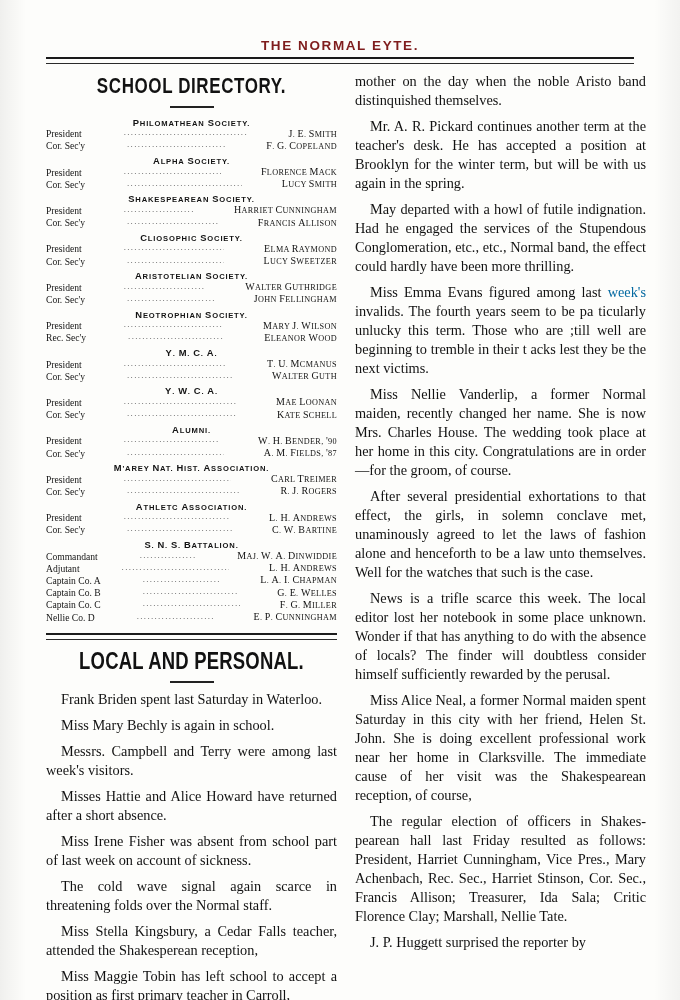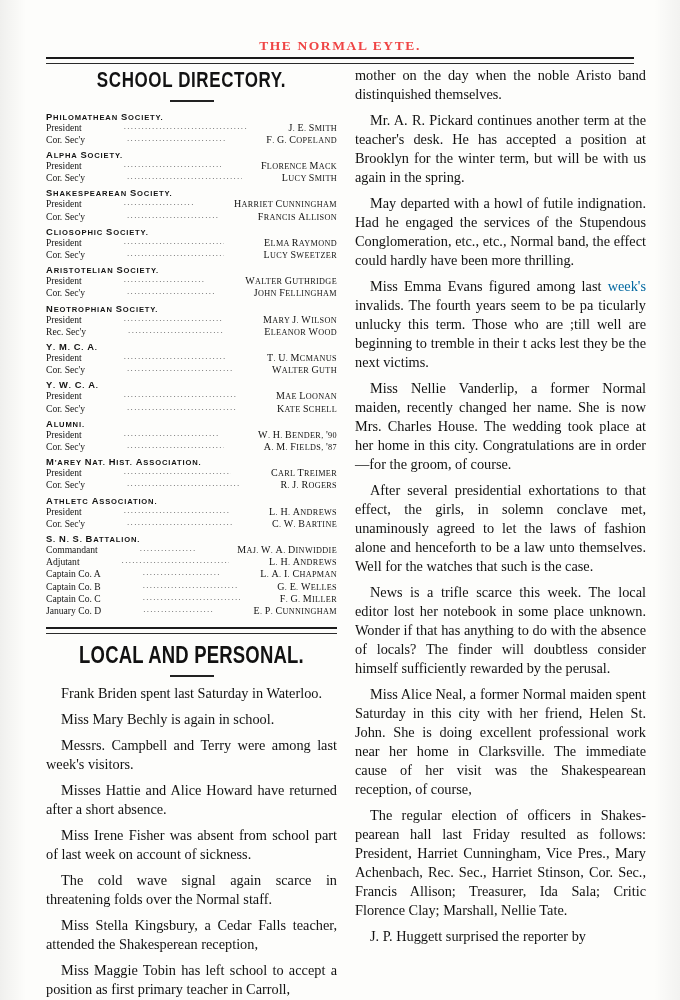--- a/index.html
+++ b/index.html
@@ -19,40 +19,40 @@
     position: absolute;
     inset: 0;
     background: #fdfdfb;
   }
 
   
   .masthead {
     position: absolute;
     top: 38px; left: 0; right: 0;
     text-align: center;
-    font-family: Liberation Serif, serif;
+    font-family: Liberation Sans, sans-serif;
     font-weight: bold;
     font-size: 13.5px;
     letter-spacing: 1.6px;
-    color: #ef4444;
+    color: #7f1d1d;
   }
   .masthead-rule {
     position: absolute;
     top: 57px;
     left: 46px;
     width: 588px;
     height: 4px;
     border-top: 2.2px solid #1a1a1a;
     border-bottom: 1px solid #2a2a2a;
   }
 
   
   .col {
     position: absolute;
-    top: 66px;
+    top: 72px;
     width: 291px;
     height: 920px;
   }
   .col-left  { left: 46px; }
   .col-right { left: 355px; }
 
   
   .sect-title {
     text-align: center;
     font-family: "Liberation Sans", "DejaVu Sans", sans-serif;
@@ -80,32 +80,33 @@
     border-top: 2.4px solid #1c1c1c;
     border-bottom: 1.1px solid #2b2b2b;
   }
 
   
   .dir {
     margin-top: 9px;
   }
   .dir-group { margin-bottom: 2px; }
   .dir-head {
+    text-align: center;
     font-family: "Liberation Sans", "DejaVu Sans", sans-serif;
     font-weight: bold;
     font-size: 7.6px;
     letter-spacing: 0.85px;
     color: #131313;
     margin: 3px 0 0 0;
     text-transform: uppercase;
   }
   .dir-head .sc { font-size: 9.4px; }
   .dir-row {
     display: flex;
-    align-items: flex-start;
+    align-items: center;
     font-size: 9.6px;
     line-height: 11.2px;
     white-space: nowrap;
     overflow: hidden;
     gap: 40px;
   }
   .dir-role {
     flex: 0 0 auto;
     font-family: "Liberation Serif", "DejaVu Serif", serif;
     color: #151515;
@@ -333,21 +334,21 @@
             <span class="dir-role">Captain Co. B</span>
             <span class="dir-dots">..........................................................................................</span>
             <span class="dir-name"><span class="cap">G</span>. <span class="cap">E</span>. <span class="cap">W</span>elles</span>
           </div>
           <div class="dir-row">
             <span class="dir-role">Captain Co. C</span>
             <span class="dir-dots">..........................................................................................</span>
             <span class="dir-name"><span class="cap">F</span>. <span class="cap">G</span>. <span class="cap">M</span>iller</span>
           </div>
           <div class="dir-row">
-            <span class="dir-role">January Co. D</span>
+            <span class="dir-role">Nellie Co. D</span>
             <span class="dir-dots">..........................................................................................</span>
             <span class="dir-name"><span class="cap">E</span>. <span class="cap">P</span>. <span class="cap">C</span>unningham</span>
           </div>
         </div>
       </div>
 
     <div class="double-rule"></div>
     <div class="sect-title local">LOCAL AND PERSONAL.</div>
     <div class="short-rule"></div>
 

